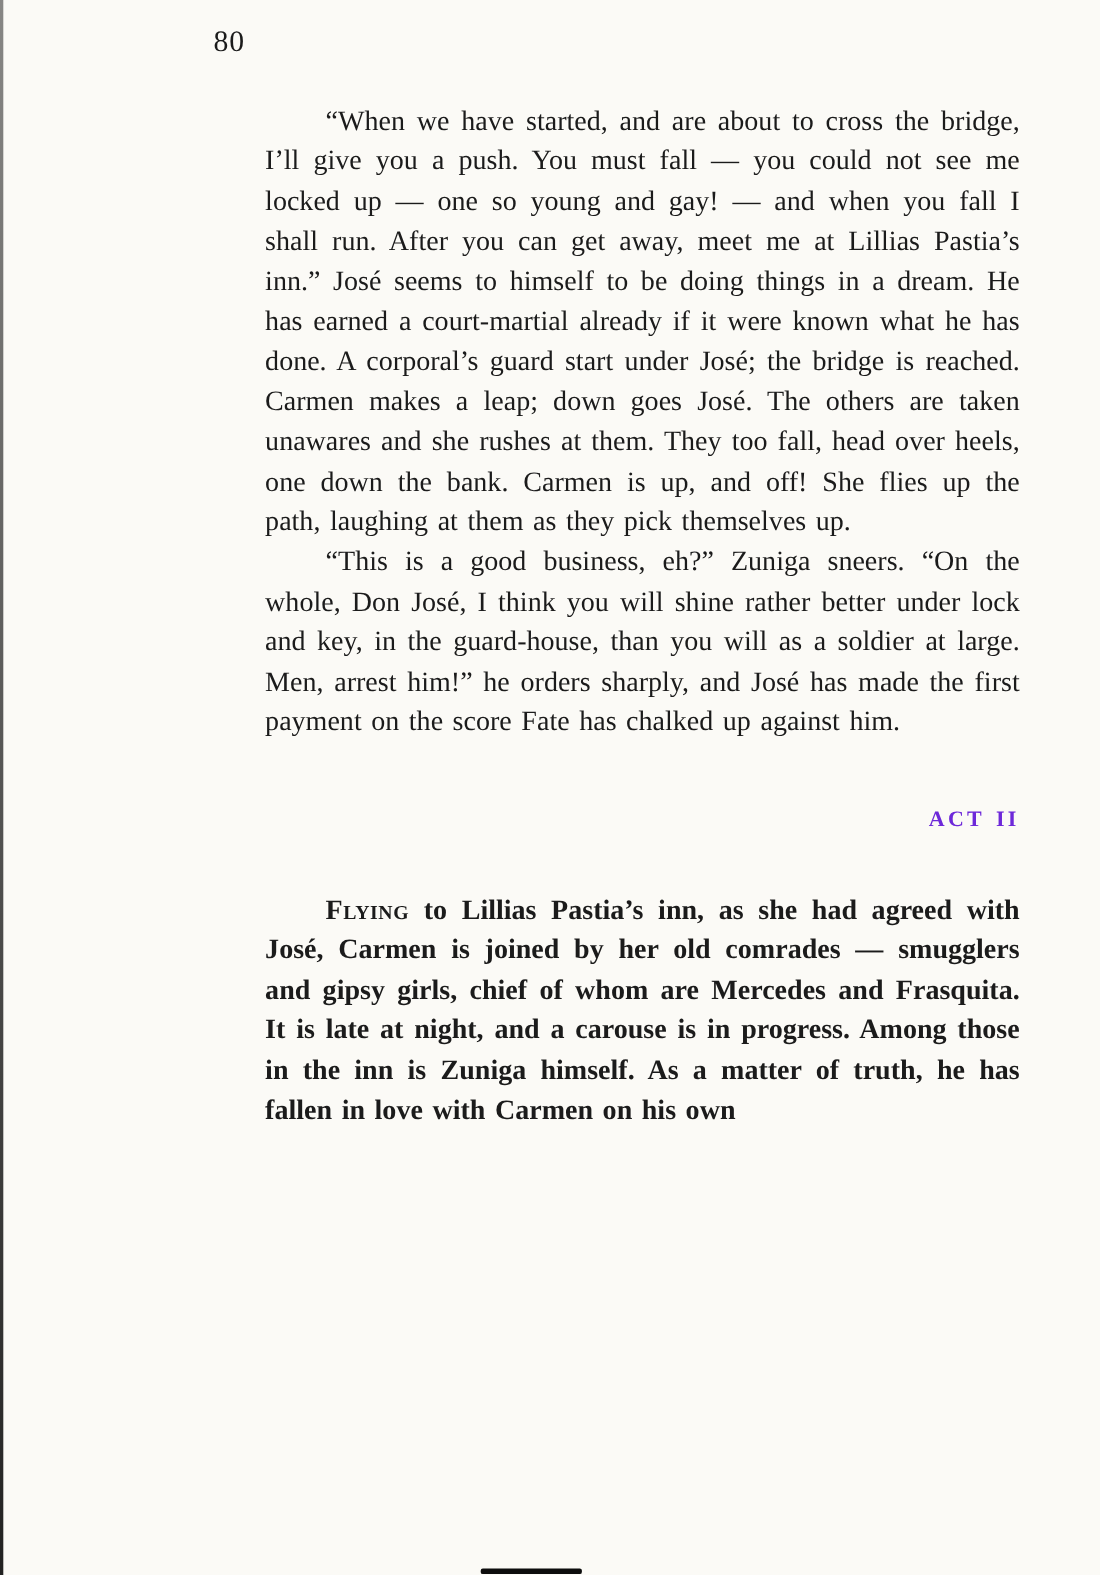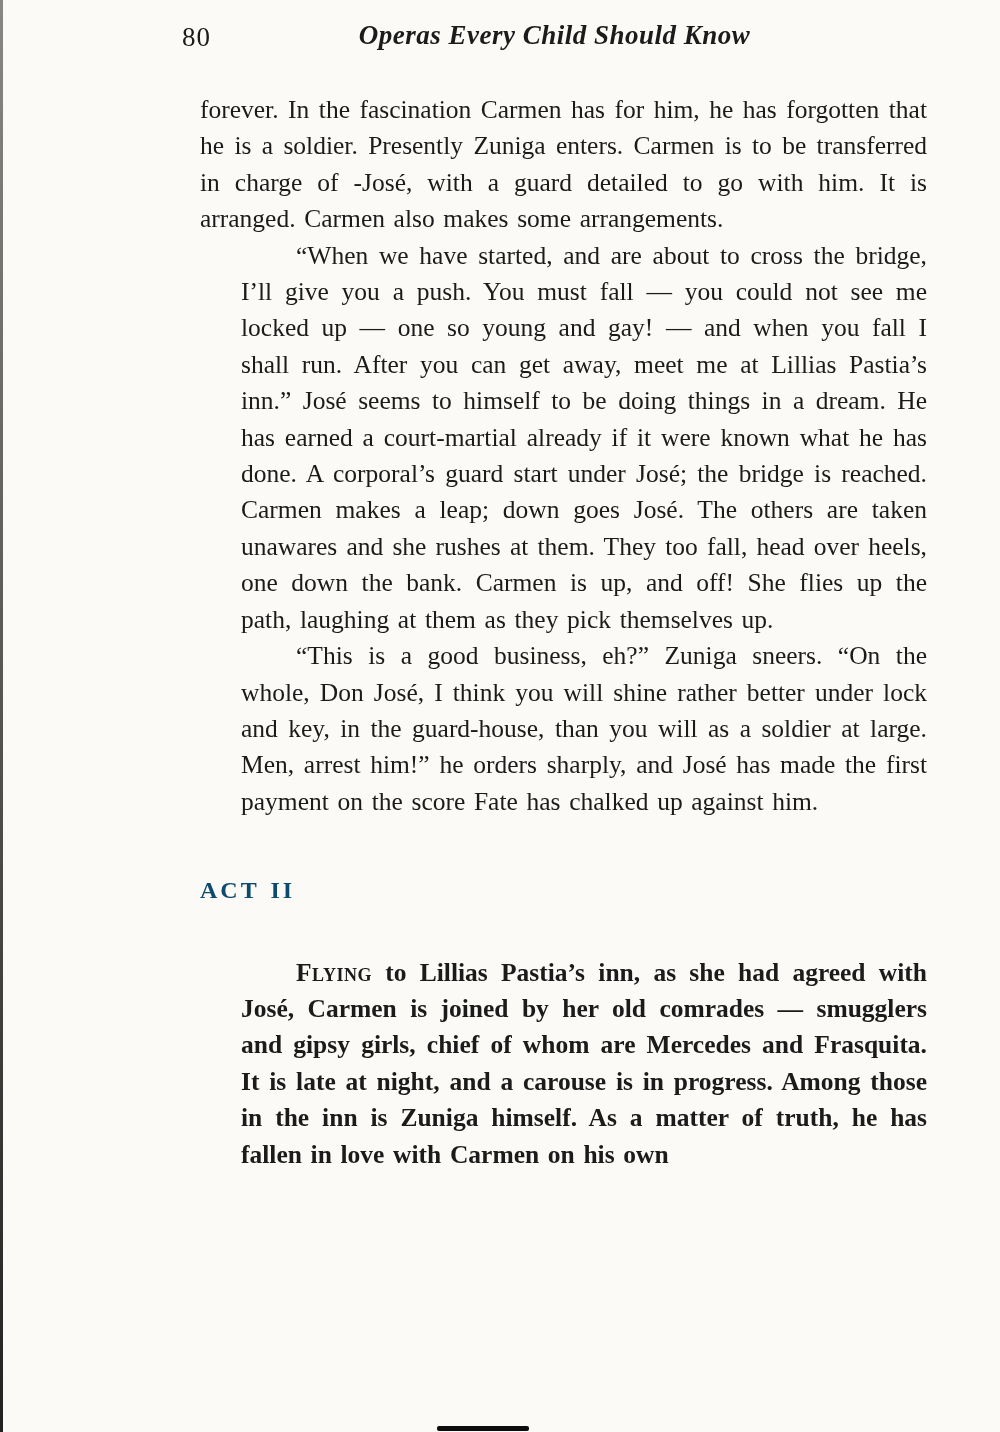--- a/index.html
+++ b/index.html
@@ -41,21 +41,21 @@
     top: 18px;
     width: 727px;
   }
   .page-header {
     position: relative;
     height: 44px;
     margin-left: -18px;
   }
   .page-number {
     position: absolute;
-    left: 0;
+    left: 12px;
     top: 4px;
     font-size: 27px;
     letter-spacing: 1px;
   }
   .running-title {
     position: absolute;
     left: 0;
     right: 0;
     top: 2px;
     text-align: center;
@@ -74,50 +74,48 @@
   .body-text p {
     margin: 0;
   }
   .body-text p.indent {
     text-indent: 55px;
     margin-left: 41px;
   }
   .section-heading {
     margin-top: 52px;
     margin-bottom: 46px;
-    text-align: left;
-    font-size: 24px;
+    text-align: right;
+    font-size: 20px;
     font-weight: 600;
     letter-spacing: 3px;
-    color: #0c4a6e;
+    color: #6d28d9;
   }
   .lead-word {
     font-variant: small-caps;
     letter-spacing: 0.5px;
   }
   .act-two-para {
     font-weight: 700;
   }
 </style>
 </head>
 <body>
 
 <div class="page">
   <div class="edge-line"></div>
   <div class="bottom-mark"></div>
 
   <div class="content">
 
     <div class="page-header">
       <span class="page-number">80</span>
-      <span class="running-title">Operas Every Child Should Know</span>
     </div>
 
     <div class="body-text">
-      <p>forever.  In the fascination Carmen has for him, he has forgotten that he is a soldier.  Presently Zuniga enters. Carmen is to be transferred in charge of -José, with a guard detailed to go with him.  It is arranged.  Carmen also makes some arrangements.</p>
       <p class="indent">“When we have started, and are about to cross the bridge, I’ll give you a push.  You must fall — you could not see me locked up — one so young and gay! — and when you fall I shall run.  After you can get away, meet me at Lillias Pastia’s inn.”  José seems to himself to be doing things in a dream.  He has earned a court-martial already if it were known what he has done.  A corporal’s guard start under José; the bridge is reached. Carmen makes a leap; down goes José.  The others are taken unawares and she rushes at them.  They too fall, head over heels, one down the bank.  Carmen is up, and off!  She flies up the path, laughing at them as they pick themselves up.</p>
       <p class="indent">“This is a good business, eh?” Zuniga sneers.  “On the whole, Don José, I think you will shine rather better under lock and key, in the guard-house, than you will as a soldier at large.  Men, arrest him!” he orders sharply, and José has made the first payment on the score Fate has chalked up against him.</p>
 
       <div class="section-heading">ACT II</div>
 
       <p class="indent act-two-para"><span class="lead-word">Flying</span><span> to Lillias Pastia’s inn, as she had agreed with José, Carmen is joined by her old comrades — smugglers and gipsy girls, chief of whom are Mercedes and Frasquita.  It is late at night, and a carouse is in progress. Among those in the inn is Zuniga himself.  As a  matter of truth, he has fallen in love with Carmen on his own</span></p>
     </div>
 
   </div>
 </div>

